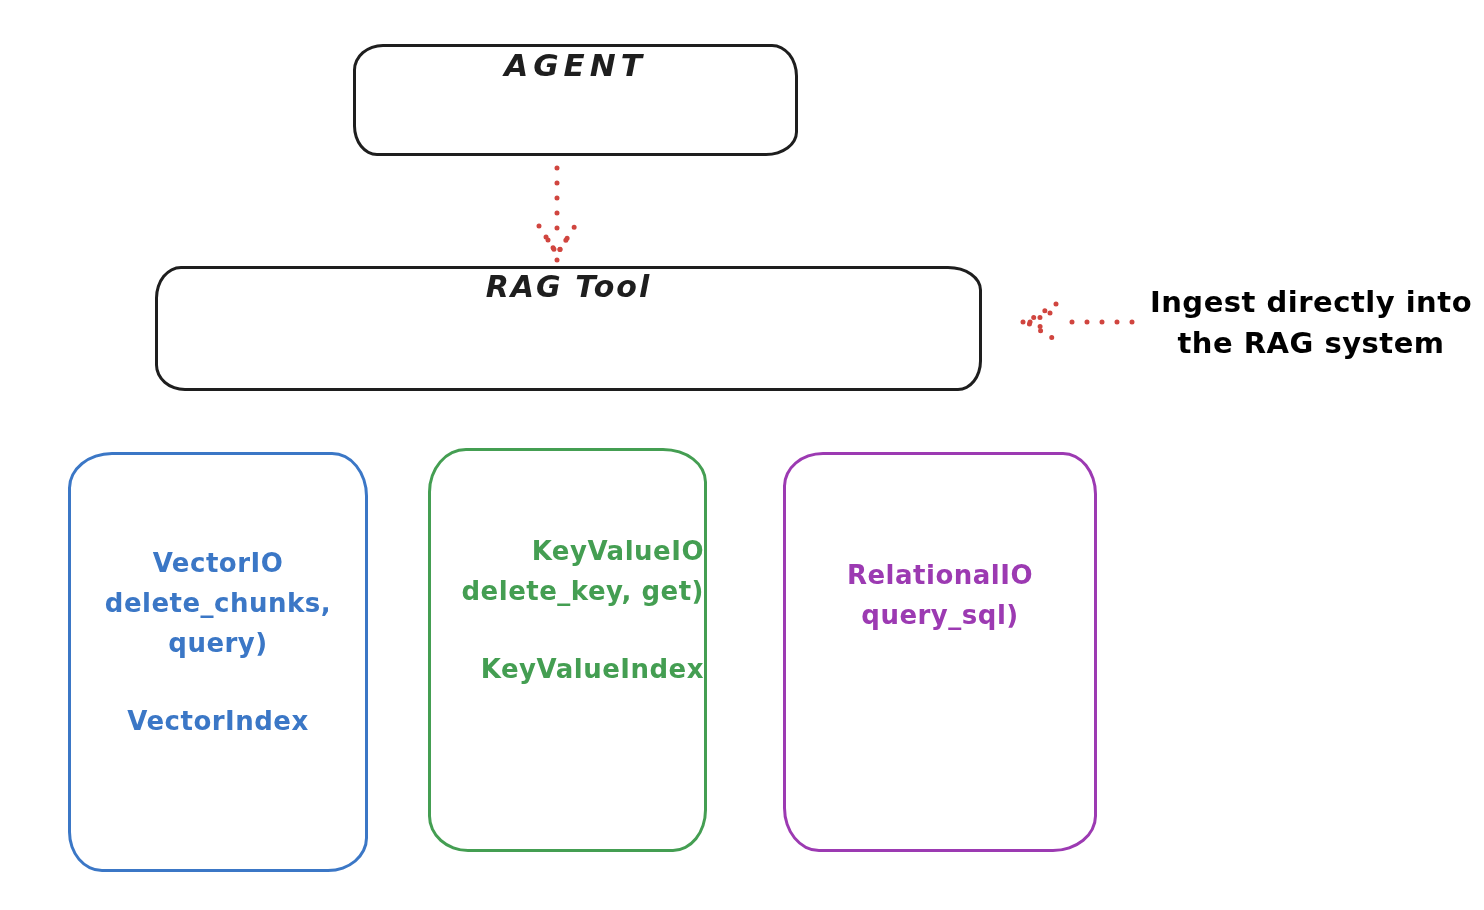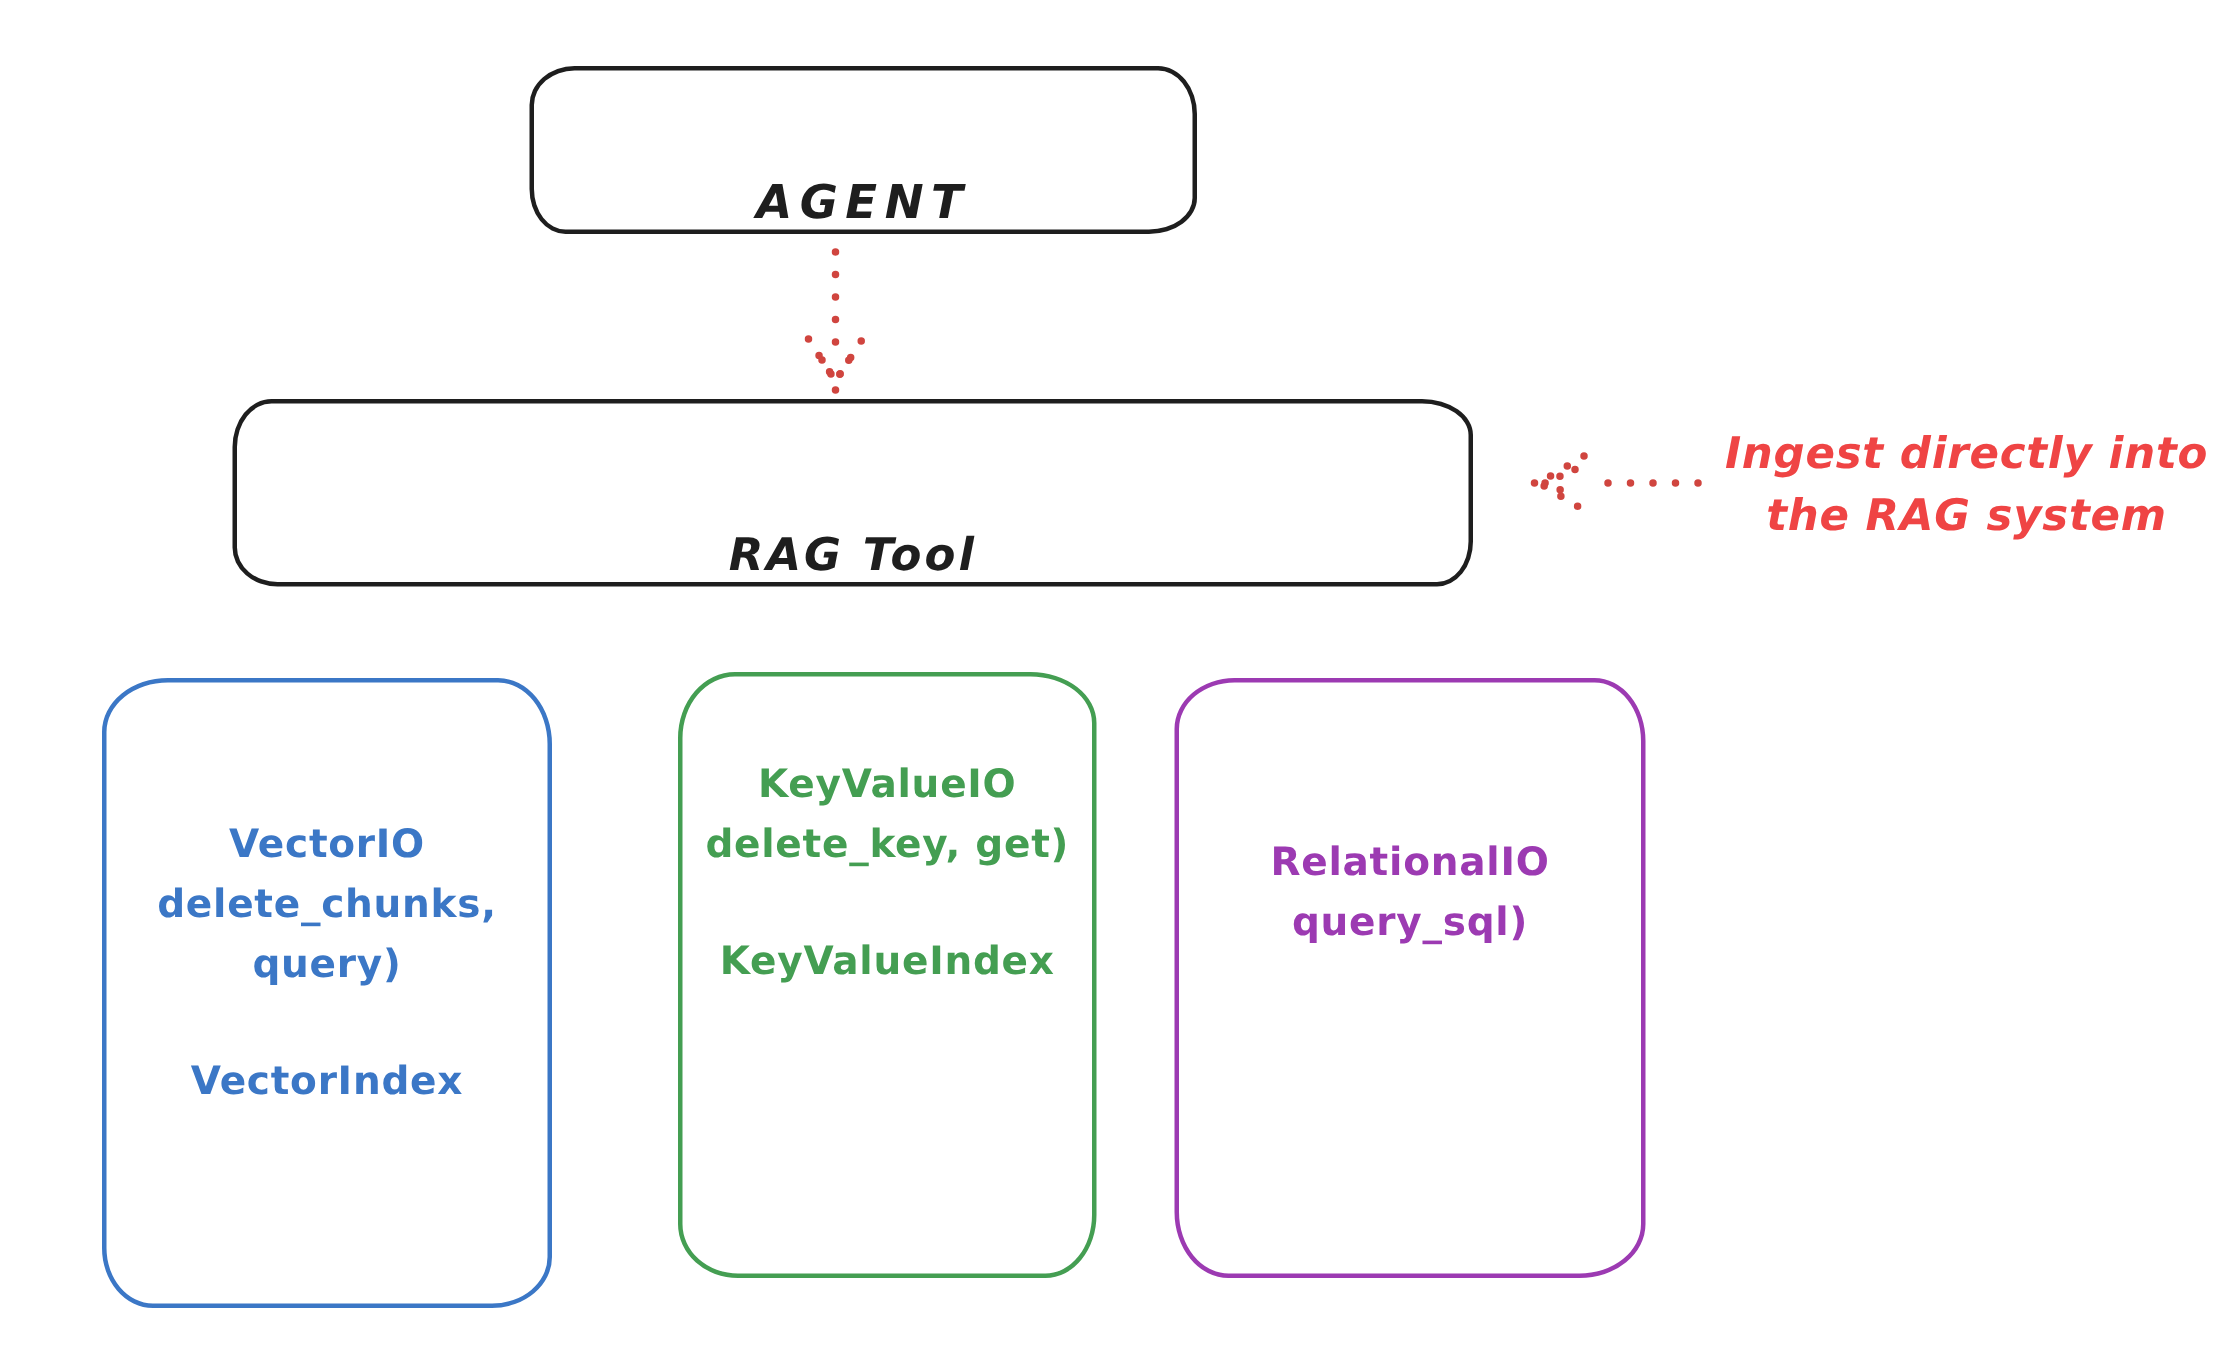--- a/index.html
+++ b/index.html
@@ -14,21 +14,21 @@
     height: 910px;
     background: #ffffff;
     overflow: hidden;
   }
   
   .sketch-box {
     position: absolute;
     background: #ffffff;
     border: 3.5px solid #1e1e1e;
     display: flex;
-    align-items: flex-end;
+    align-items: flex-start;
     justify-content: center;
     box-sizing: border-box;
   }
   .agent-box {
     left: 353px; top: 44px;
     width: 445px; height: 112px;
     border-radius: 30px 26px 32px 24px / 26px 32px 24px 30px;
   }
   .agent-box .label {
     font-size: 31px;
@@ -67,45 +67,45 @@
   }
   .card-vector {
     left: 68px; top: 452px;
     width: 300px; height: 420px;
     padding-top: 88px;
     border-color: #3b77c6;
     color: #3b77c6;
     border-radius: 44px 36px 40px 34px / 36px 44px 34px 40px;
   }
   .card-keyvalue {
-    left: 452px; top: 448px;
+    left: 428px; top: 448px;
     width: 279px; height: 404px;
-    padding-top: 52px;
+    padding-top: 80px;
     border-color: #449e52;
     color: #449e52;
     border-radius: 38px 44px 34px 40px / 44px 34px 42px 36px;
+    text-align: right;
   }
   .card-relational {
     left: 783px; top: 452px;
     width: 314px; height: 400px;
     padding-top: 100px;
     border-color: #9c3ab2;
     color: #9c3ab2;
     border-radius: 40px 34px 44px 36px / 34px 42px 36px 44px;
   }
   
   .annotation {
     position: absolute;
     left: 1138px; top: 282px;
     width: 346px;
     text-align: center;
-    color: #ef4444;
+    color: #000000;
     font-size: 29px;
     font-weight: 700;
-    font-style: italic;
     line-height: 41px;
     letter-spacing: 0.5px;
   }
   
   .arrows {
     position: absolute;
     left: 0; top: 0;
     width: 1484px; height: 910px;
     pointer-events: none;
   }

